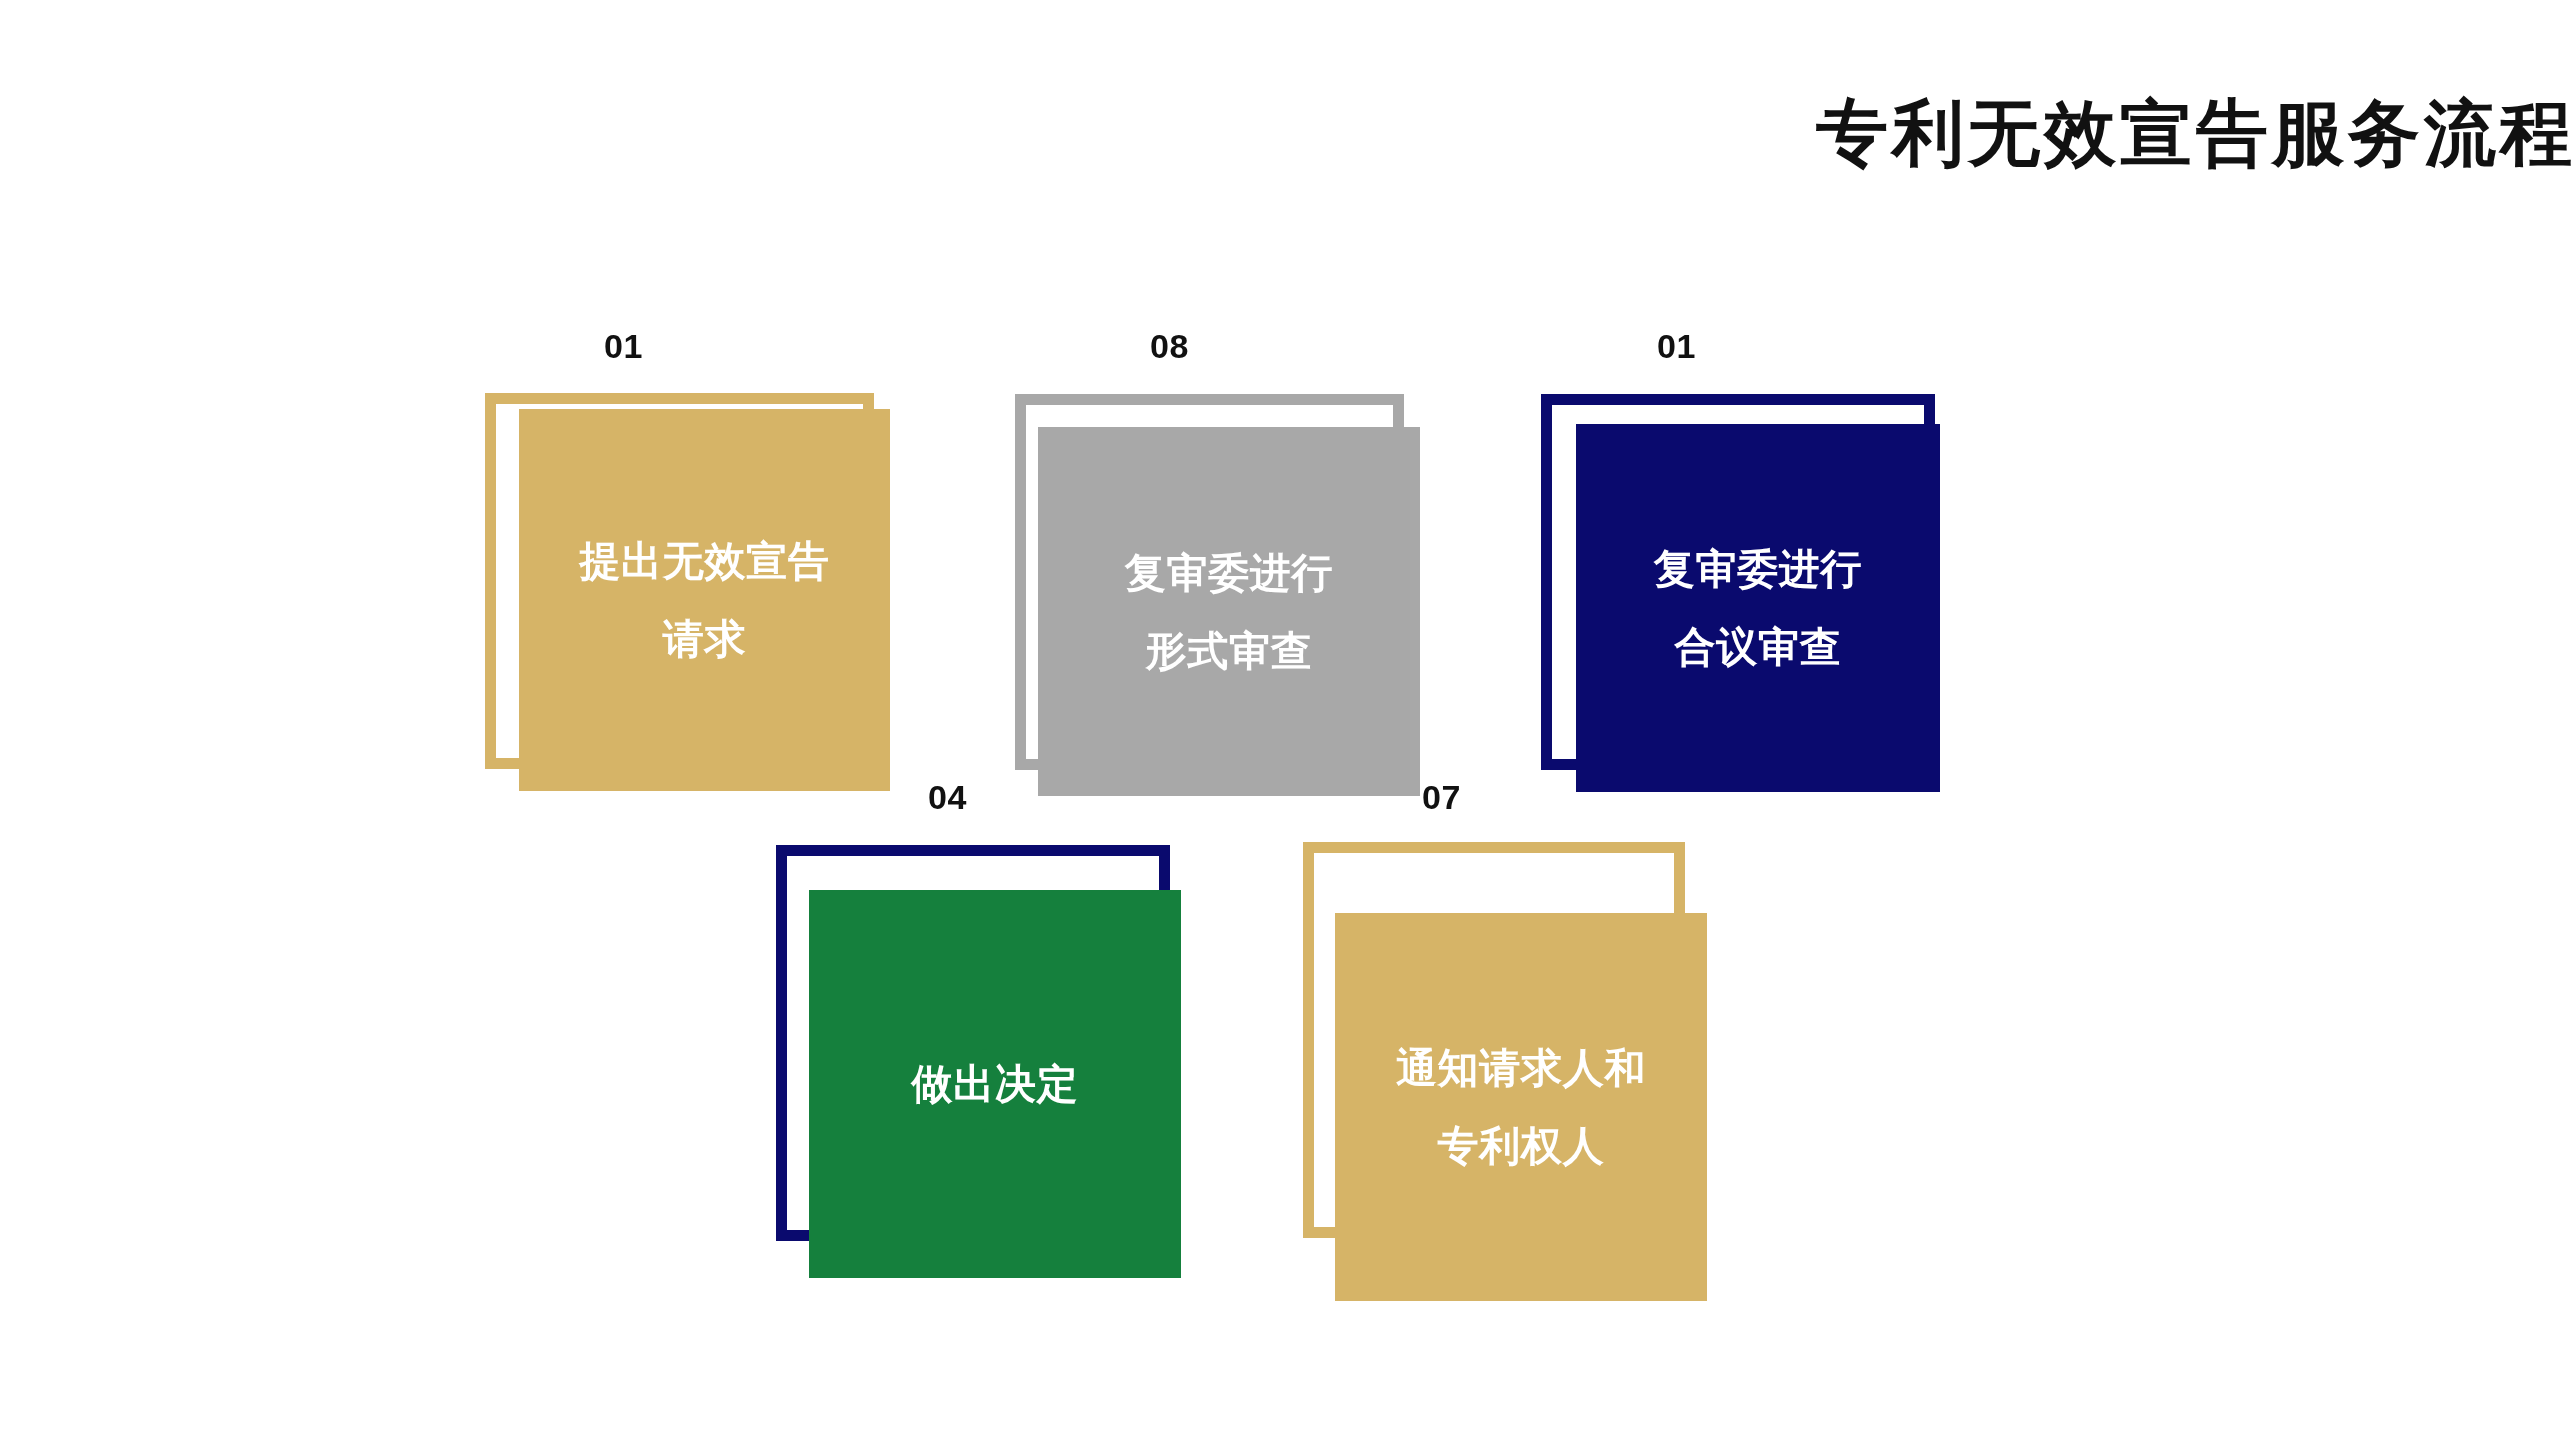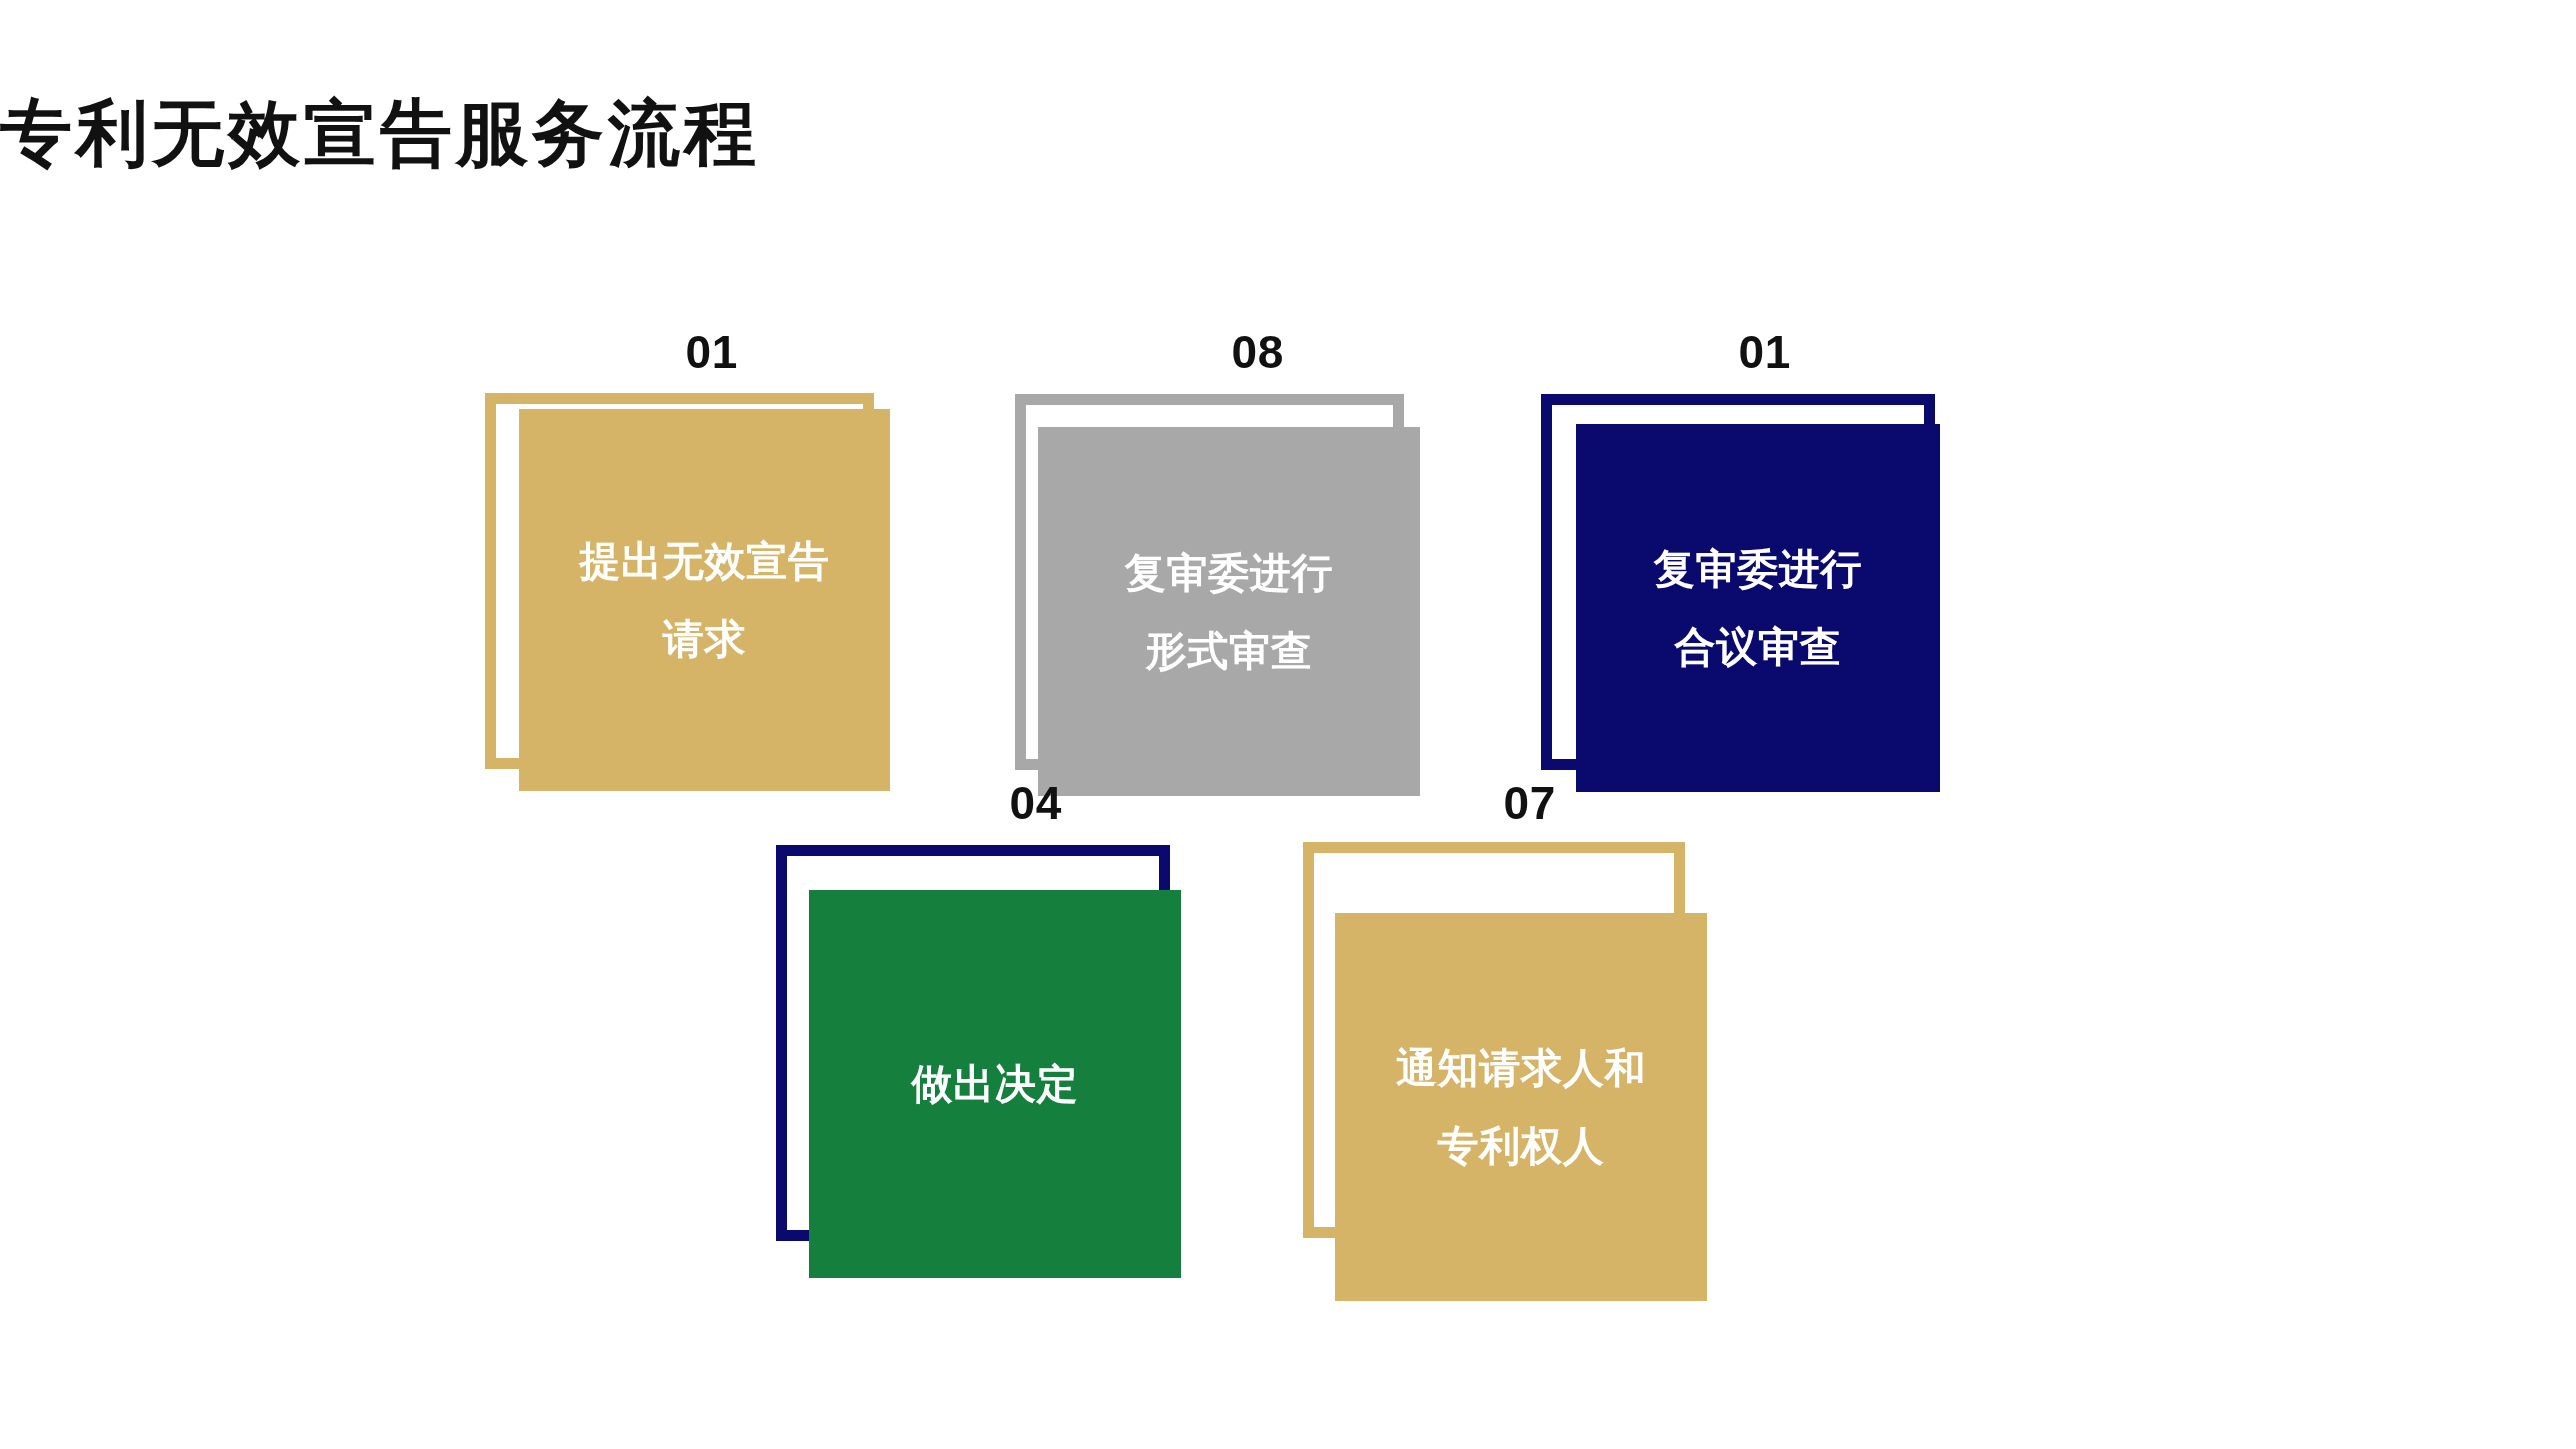--- a/index.html
+++ b/index.html
@@ -20,44 +20,44 @@
     height: 1449px;
     background: #ffffff;
   }
 
   
   .page-title {
     position: absolute;
     left: 0;
     top: 94px;
     width: 2576px;
-    text-align: left;
+    text-align: right;
     font-size: 72px;
     font-weight: 700;
     letter-spacing: 4px;
     color: #111111;
     line-height: 1.1;
     white-space: nowrap;
   }
 
   
   .step {
     position: absolute;
   }
 
   
   .step-number {
     position: absolute;
-    font-size: 46px;
+    font-size: 34px;
     font-weight: 700;
     color: #111111;
     line-height: 1;
     letter-spacing: 0.7px;
     white-space: nowrap;
-    text-align: right;
+    text-align: left;
   }
 
   
   .card-outline {
     position: absolute;
     box-sizing: border-box;
     background: transparent;
   }
 
   

